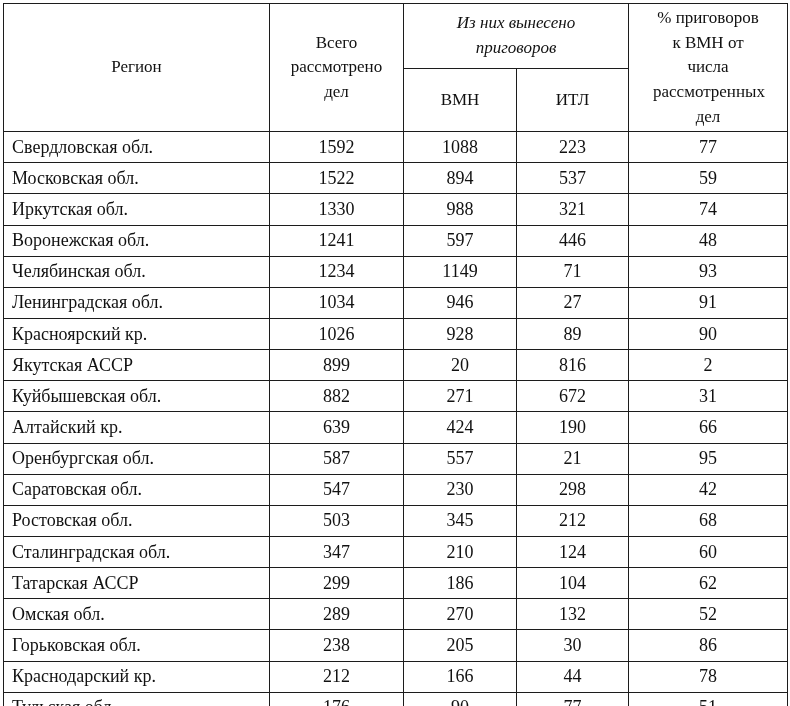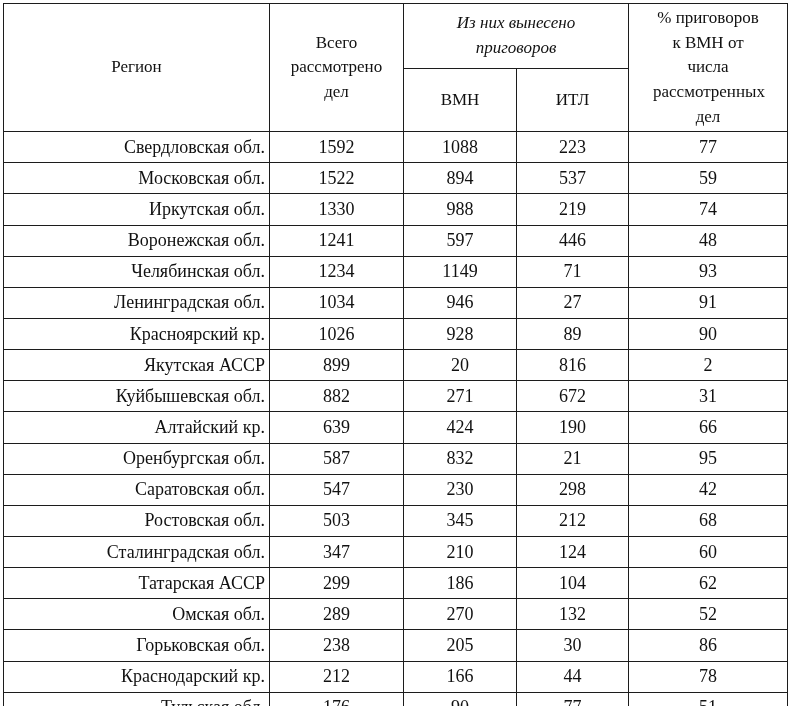--- a/index.html
+++ b/index.html
@@ -50,21 +50,21 @@
   th.th-total   { padding: 2px 10px; }
 
   
   tbody td {
     font-size: 18px;
     text-align: center;
     padding: 1px 4px;
     white-space: nowrap;
   }
   tbody td.region {
-    text-align: right;
+    text-align: left;
     padding-left: 8px;
   }
   tbody tr { height: 31px; }
 </style>
 </head>
 <body>
 
 <div class="page">
   <table class="regions">
     <colgroup>
@@ -98,21 +98,21 @@
           <td class="region">Московская обл.</td>
           <td>1522</td>
           <td>894</td>
           <td>537</td>
           <td>59</td>
         </tr>
         <tr>
           <td class="region">Иркутская обл.</td>
           <td>1330</td>
           <td>988</td>
-          <td>219</td>
+          <td>321</td>
           <td>74</td>
         </tr>
         <tr>
           <td class="region">Воронежская обл.</td>
           <td>1241</td>
           <td>597</td>
           <td>446</td>
           <td>48</td>
         </tr>
         <tr>
@@ -153,21 +153,21 @@
         <tr>
           <td class="region">Алтайский кр.</td>
           <td>639</td>
           <td>424</td>
           <td>190</td>
           <td>66</td>
         </tr>
         <tr>
           <td class="region">Оренбургская обл.</td>
           <td>587</td>
-          <td>832</td>
+          <td>557</td>
           <td>21</td>
           <td>95</td>
         </tr>
         <tr>
           <td class="region">Саратовская обл.</td>
           <td>547</td>
           <td>230</td>
           <td>298</td>
           <td>42</td>
         </tr>

